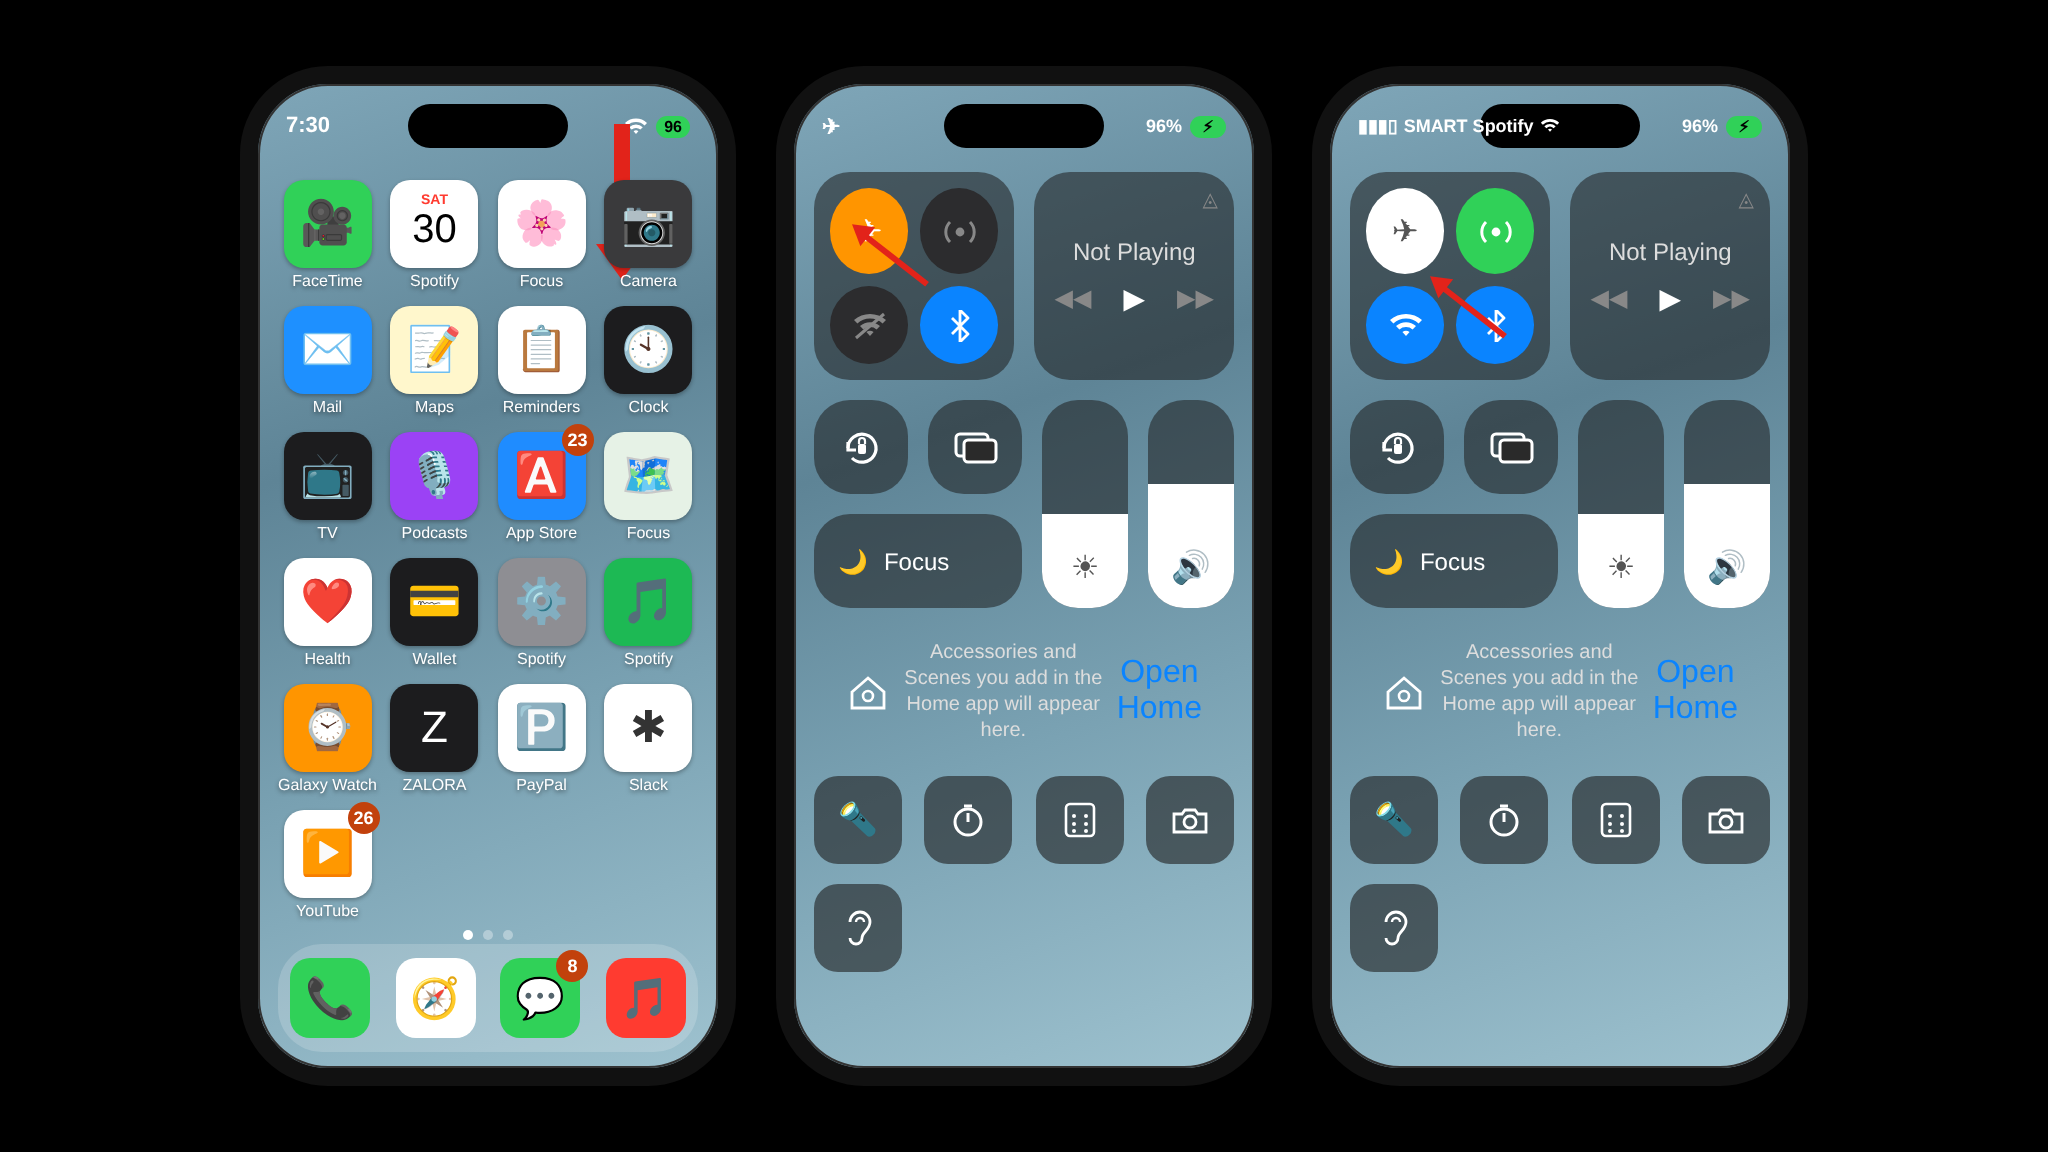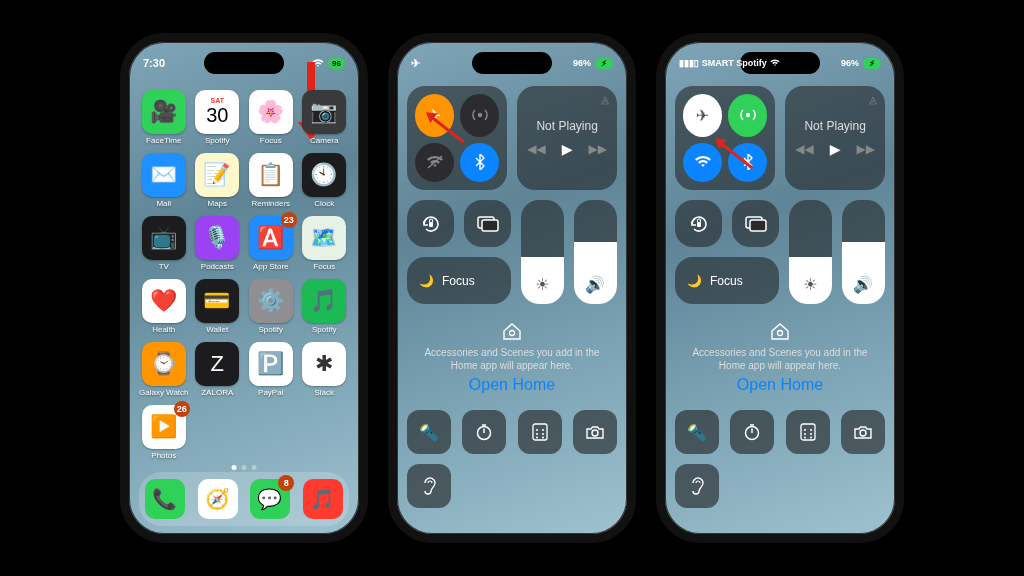--- a/index.html
+++ b/index.html
@@ -167,21 +167,21 @@
   .slider {
     width:47px; height:104px; background:rgba(30,30,30,.55);
     border-radius:18px; position:relative; overflow:hidden;
     display:flex; align-items:flex-end; justify-content:center;
   }
   .slider .fill{ position:absolute; bottom:0; left:0; right:0; background:#fff; }
   .slider .ico{ position:relative; z-index:2; margin-bottom:10px; font-size:16px; color:#555;}
   .vol .fill{background:#fff;}
   .home-msg {
     text-align:center; padding: 6px 16px; color:#ddd;
-    display:flex; flex-direction:column; align-items:center; gap:4px;
+    display:flex; flex-direction:row; align-items:center; gap:4px;
   }
   .home-msg .hicon{font-size:20px;}
   .home-msg .txt{font-size:10px;line-height:1.3;}
   .home-msg .link{color:#0a84ff;font-size:16px;}
   .bottom-row{display:flex; justify-content:space-between; gap:10px;}
   .bottom-row .small, .extras .small{ width:44px; height:44px; background:rgba(30,30,30,.6); border-radius:12px; font-size:16px;}
   .extras{display:flex;gap:10px;justify-content:flex-start;}
   svg{display:block;}
 </style>
 </head>
@@ -284,21 +284,21 @@
       <div class="app">
         <div class="icon" style="background:#ffffff;color:#333;">🅿️</div>
         <span class="label">PayPal</span>
       </div>
       <div class="app">
         <div class="icon" style="background:#ffffff;color:#333;">✱</div>
         <span class="label">Slack</span>
       </div>
       <div class="app">
         <div class="icon" style="background:#ffffff;color:#333;">▶️<span class="badge">26</span></div>
-        <span class="label">Photos</span>
+        <span class="label">YouTube</span>
       </div>
     </div>
 
   <div class="page-dots">
     <span class="active"></span>
       <span></span>
       <span></span>
   </div>
 
   <div class="dock" id="dock">

